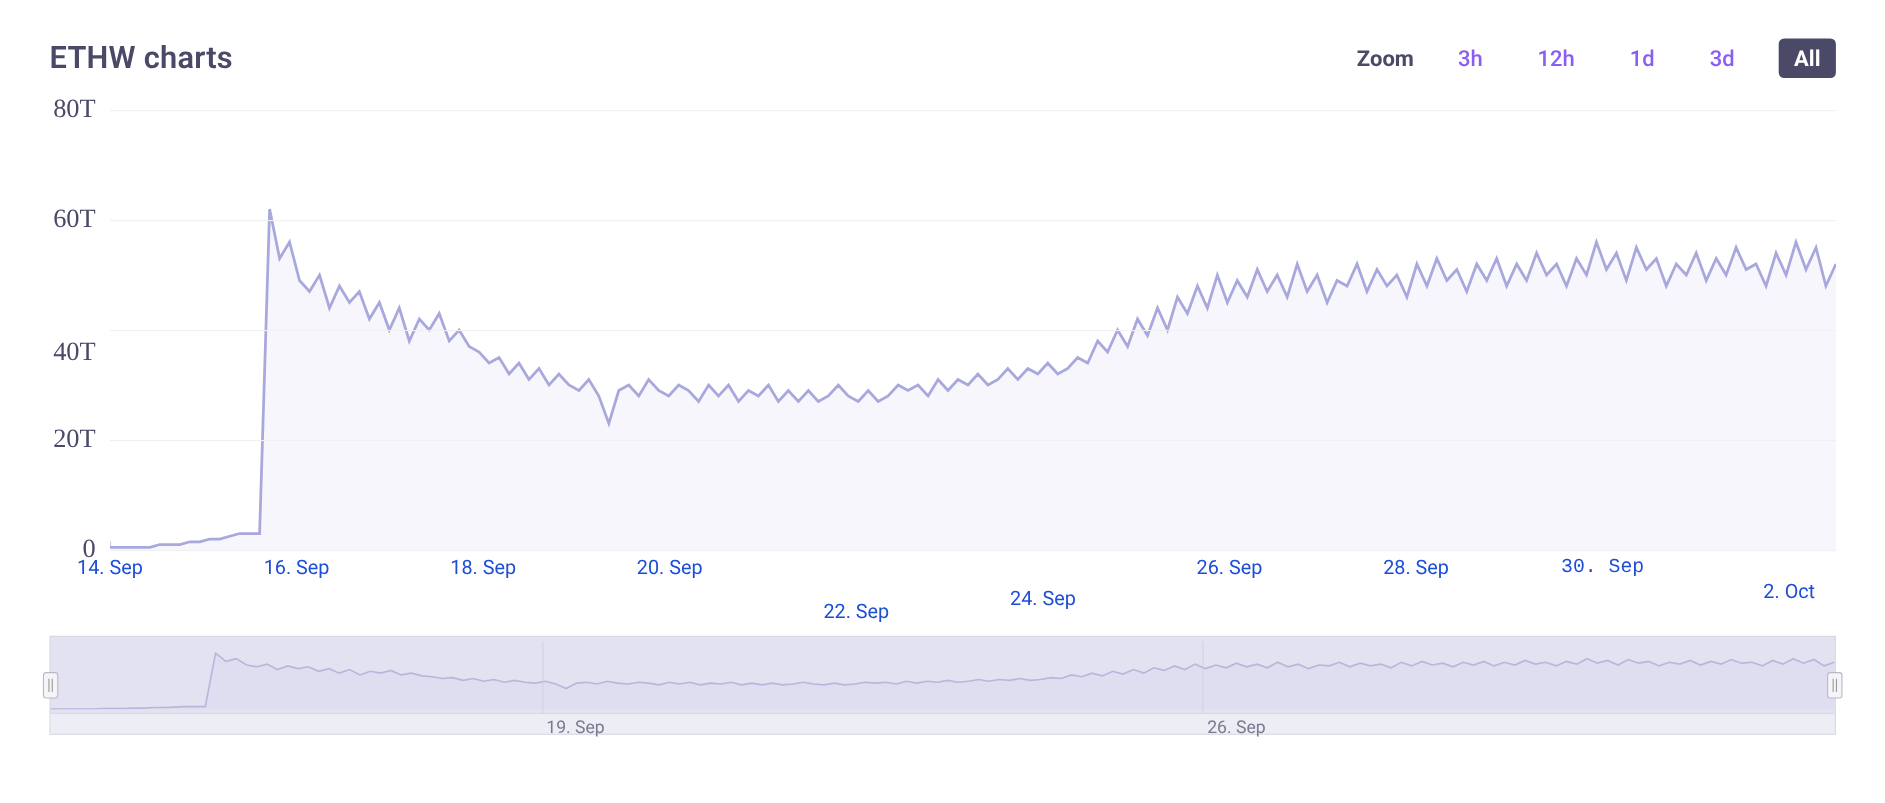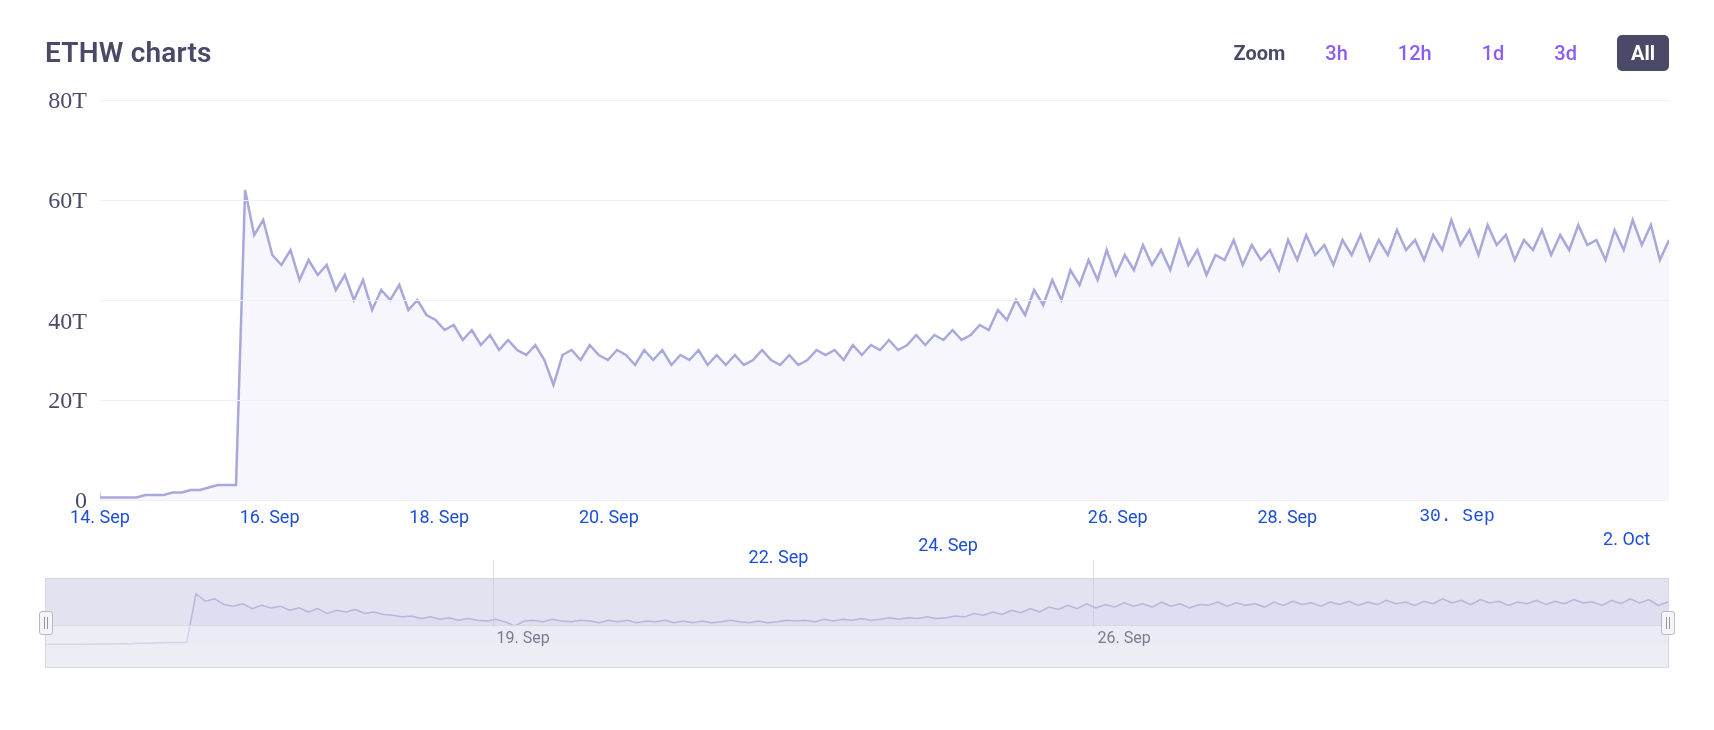--- a/index.html
+++ b/index.html
@@ -160,21 +160,21 @@
     width: 1px;
     height: 12px;
     background: #999;
   }
   .nav-handle.left { left: -7px; }
   .nav-handle.right { right: -7px; }
   .nav-xaxis {
     position: absolute;
     left: 0; right: 0;
     bottom: 0;
-    height: 42px;
+    height: 19px;
     border-top: 1px solid #d8d8e0;
     background: rgba(255,255,255,0.4);
   }
   .nav-tick-line {
     position: absolute;
     top: -66px;
     width: 1px;
     height: 66px;
     background: rgba(200,200,210,0.6);
   }

